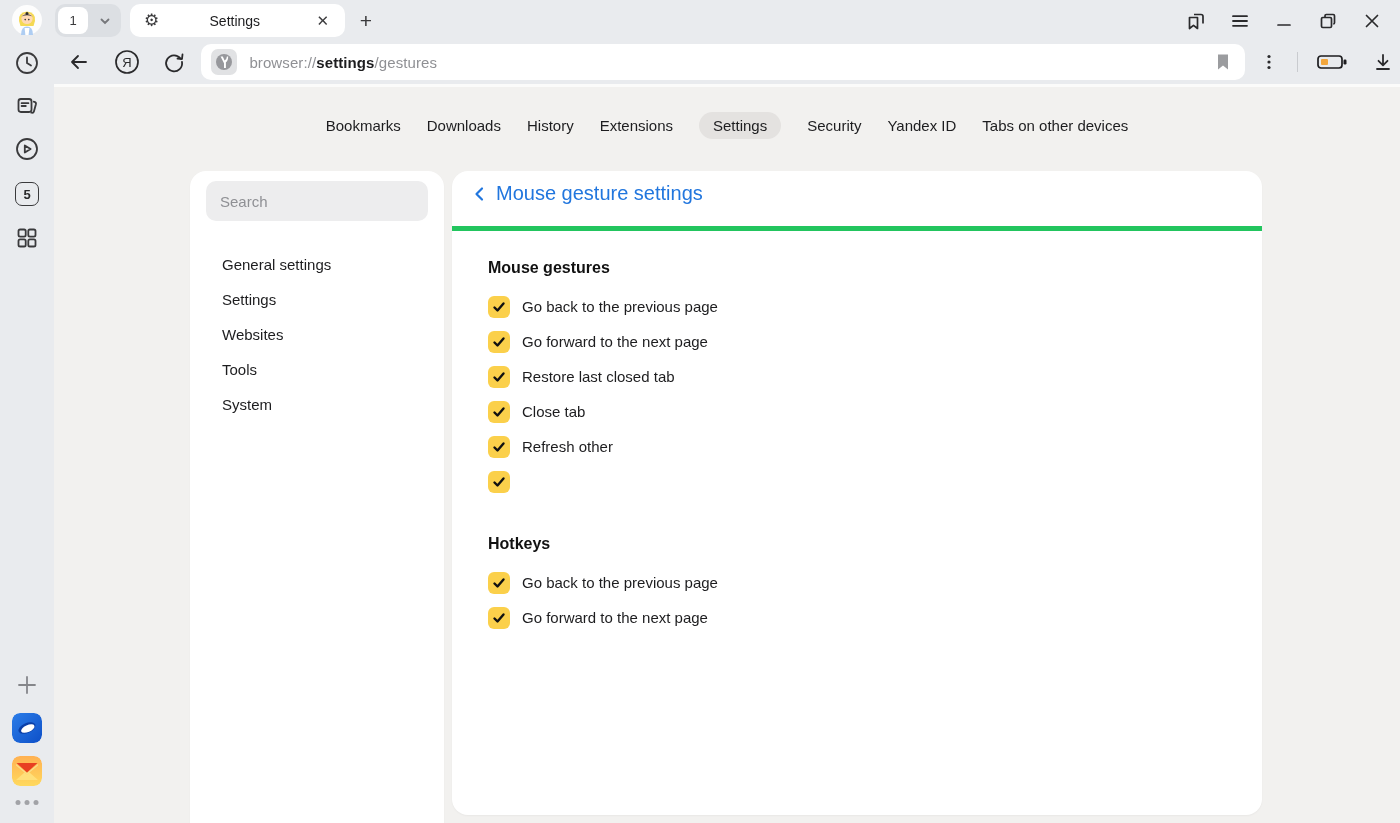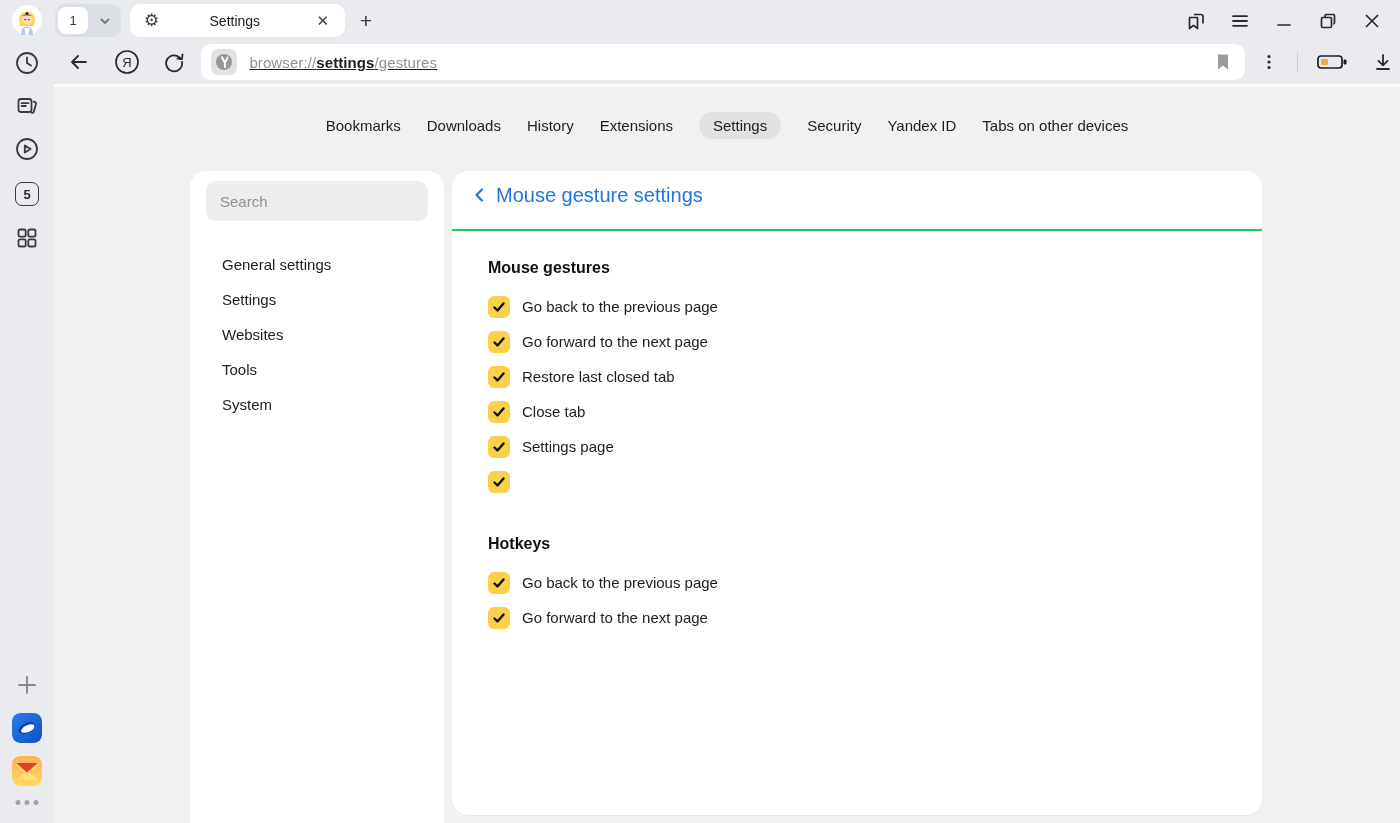--- a/index.html
+++ b/index.html
@@ -54,21 +54,21 @@
 
   
   .toolbar { position:absolute; left:0; top:40px; right:0; height:44px; display:flex; align-items:center; }
   .tool-btn { cursor:pointer; display:flex; align-items:center; justify-content:center; width:34px; height:34px; }
   .tool-btn.back { margin-left:8px; }
   .tool-btn.ya { margin-left:14px; }
   .tool-btn.refresh { margin-left:14px; }
 
   .addressbar {
     margin-left:10px; width:1050px; height:36px; background:#fff; border-radius:10px;
-    display:flex; align-items:center; padding:0 10px; cursor:text;text-decoration:underline;
+    display:flex; align-items:center; padding:0 10px; cursor:text;
   }
   .site-chip {
     width:26px; height:26px; border-radius:7px; background:#e1e2e4;
     display:flex; align-items:center; justify-content:center; cursor:pointer;
   }
   .url { margin-left:12px; font-size:15px; letter-spacing:.1px; flex:1; white-space:nowrap; }
   .url .dim { color:#8f9094; }
   .url .host { color:#1d1d1f; font-weight:bold; }
   .ab-bookmark { cursor:pointer; margin-right:4px; }
 
@@ -88,21 +88,21 @@
 
   .search {
     margin:10px 16px 0 16px; width:222px; height:40px; background:#ededee; border:none;
     border-radius:10px; padding:0 14px; font-size:15px; color:#1d1d1f; outline:none;
     font-family:inherit;
   }
   .search::placeholder { color:#8f9094; }
   .menu-list { margin-top:26px; }
   .menu-item { padding:8px 16px 8px 32px; font-size:15px; line-height:19px; color:#1d1d1f; cursor:pointer; }
 
-  .main-header { height:60px; display:flex; align-items:center; padding:0 36px 10px 16px; border-bottom:2px solid #22c55e; }
+  .main-header { height:60px; display:flex; align-items:center; padding:0 36px 10px 16px; border-bottom:5px solid #22c55e; }
   .back-chevron { cursor:pointer; padding:4px 6px 4px 4px; display:flex; align-items:center; }
   .main-title { color:#2176de; font-size:20px; font-weight:500; margin-left:4px; }
 
   .main-body { padding:28px 36px 0 36px; }
   .section-heading { font-size:16px; font-weight:bold; color:#111; margin-bottom:12px; }
   .section + .section { margin-top:36px; }
   .opt-row { display:flex; align-items:center; height:35px; cursor:pointer; }
   .checkbox {
     width:22px; height:22px; border-radius:6px; background:#fbd04b;
     display:flex; align-items:center; justify-content:center; flex:0 0 auto;
@@ -388,21 +388,21 @@
               </svg>
           </span>
           <span class="opt-label">Close tab</span>
         </div>
         <div class="opt-row">
           <span class="checkbox">
             <svg width="14" height="14" viewBox="0 0 14 14" fill="none" stroke="#111" stroke-width="2.4" stroke-linecap="round" stroke-linejoin="round">
                 <path d="M2.5 7.5 L5.5 10.5 L11.5 3.5"></path>
               </svg>
           </span>
-          <span class="opt-label">Settings page</span>
+          <span class="opt-label">Refresh other</span>
         </div>
         <div class="opt-row">
           <span class="checkbox">
             <svg width="14" height="14" viewBox="0 0 14 14" fill="none" stroke="#111" stroke-width="2.4" stroke-linecap="round" stroke-linejoin="round">
                 <path d="M2.5 7.5 L5.5 10.5 L11.5 3.5"></path>
               </svg>
           </span>
         </div>
       </div>
 

